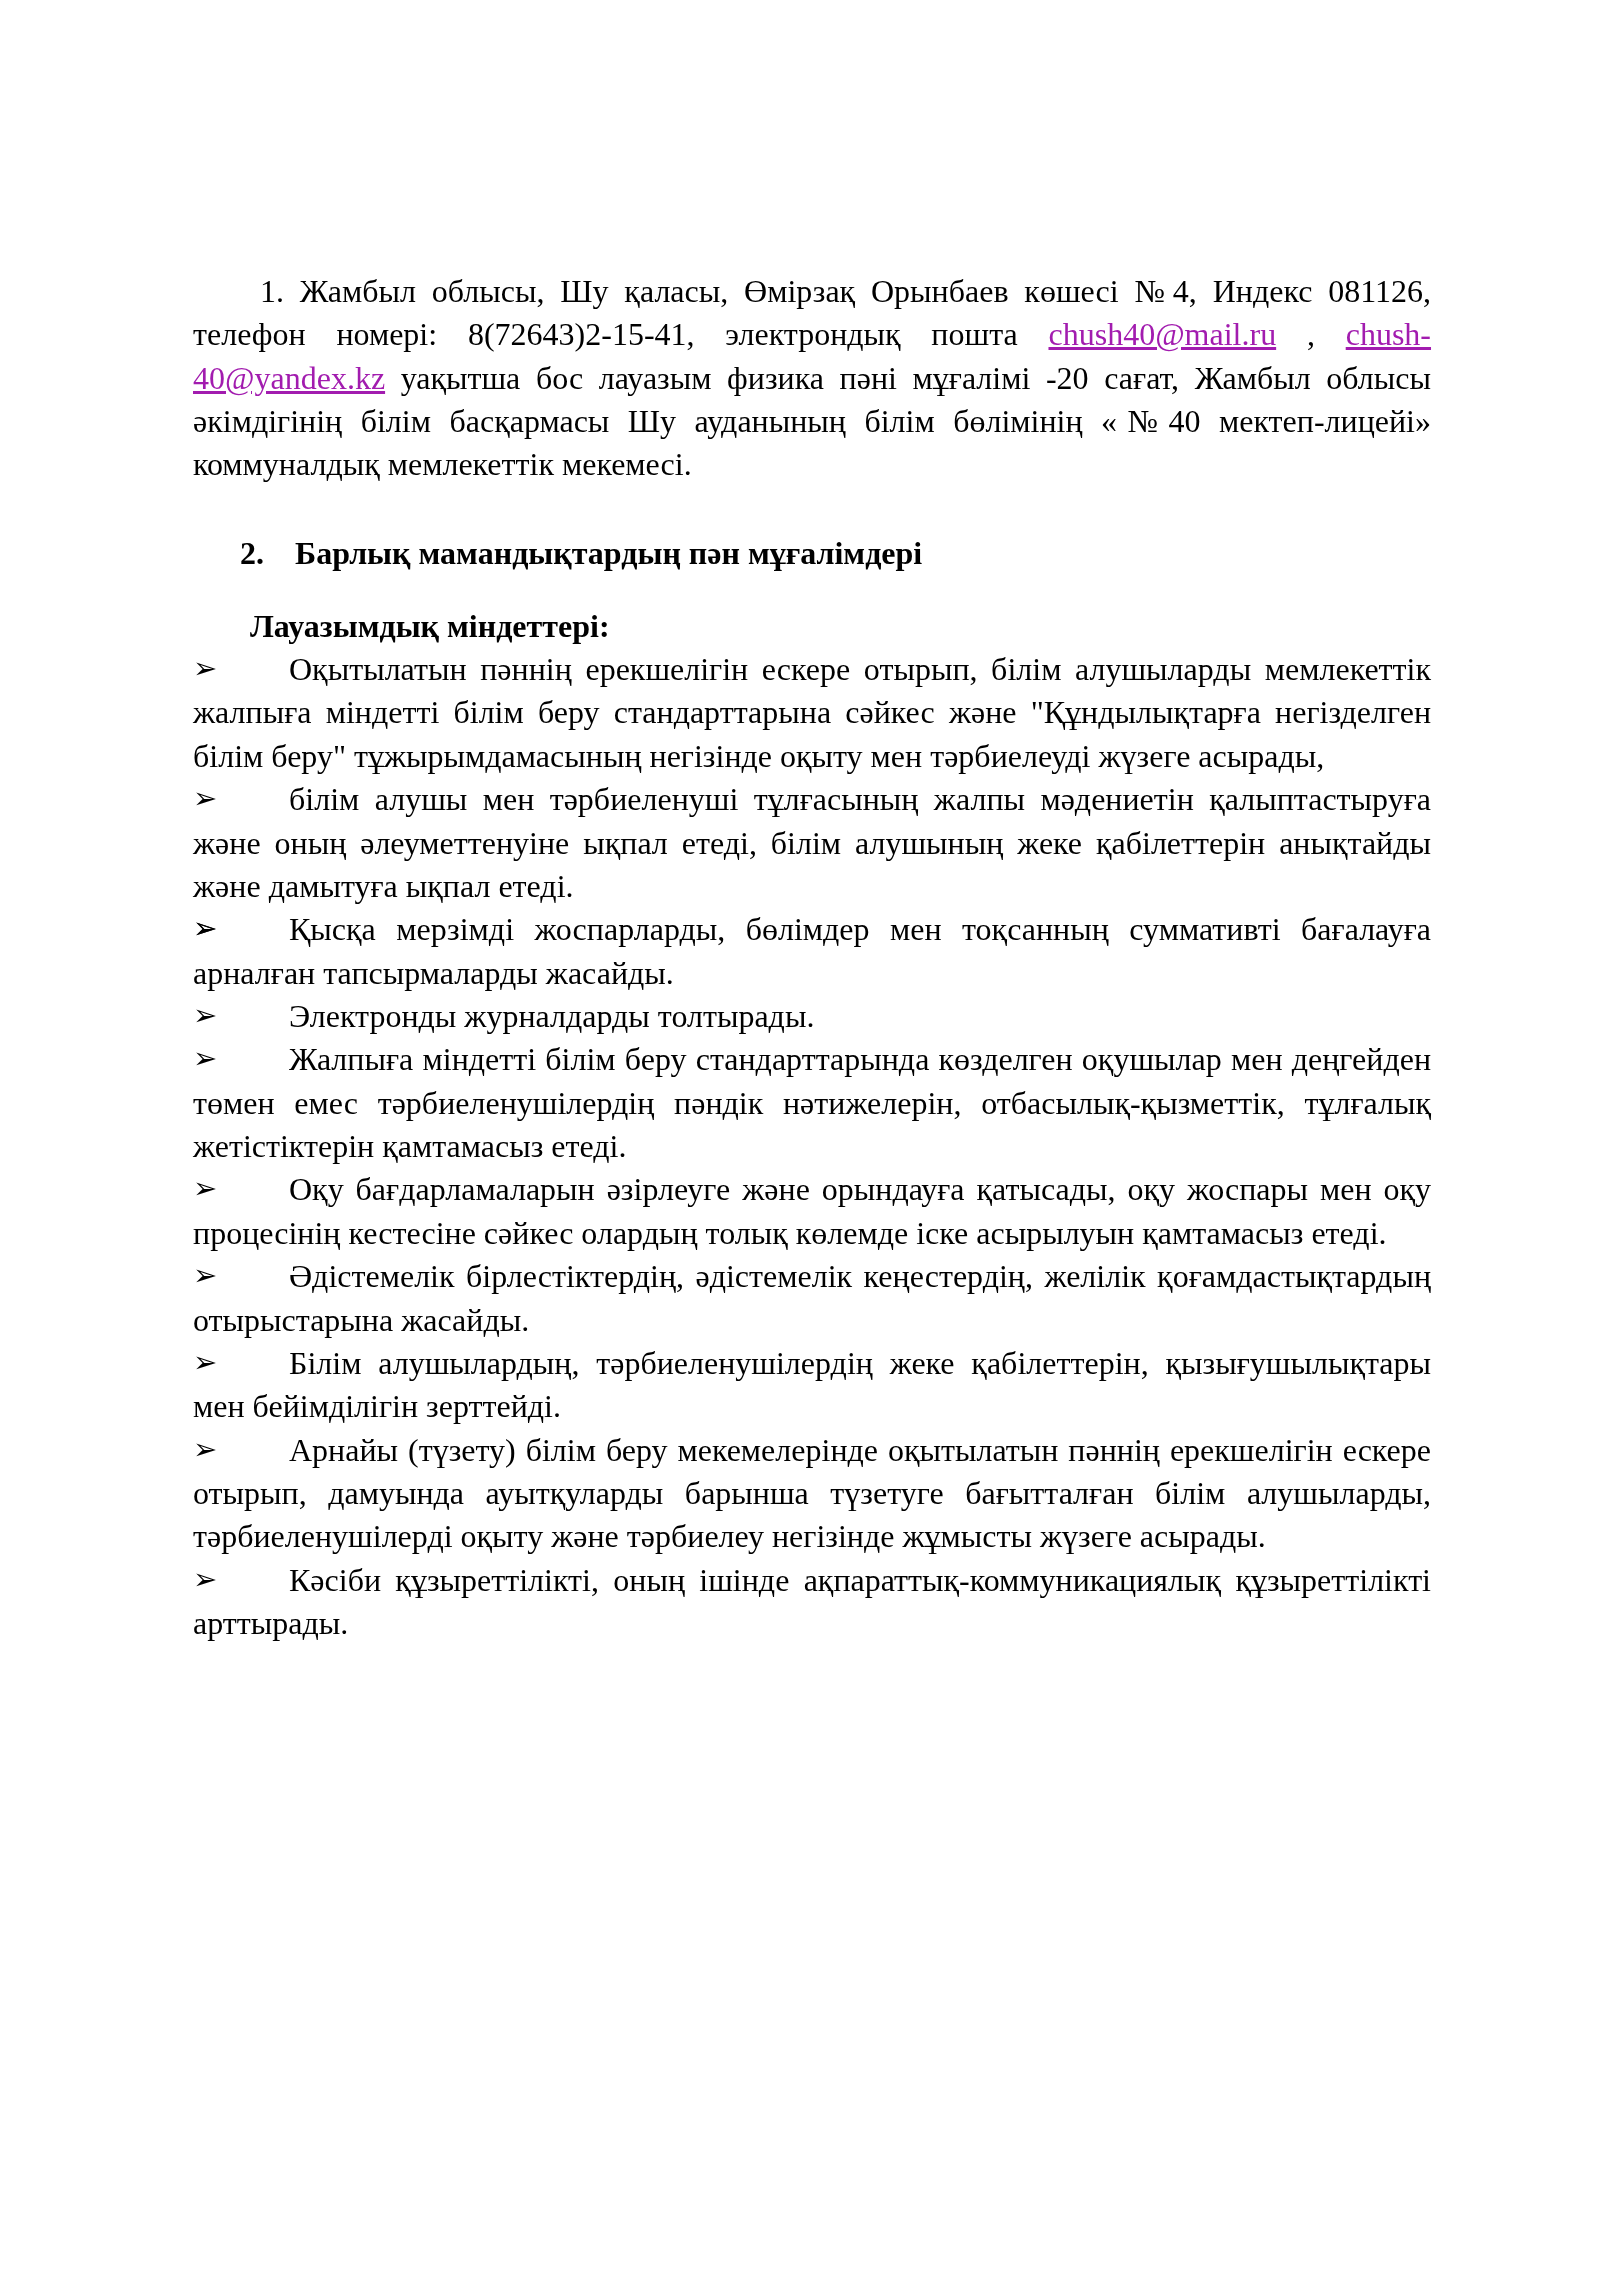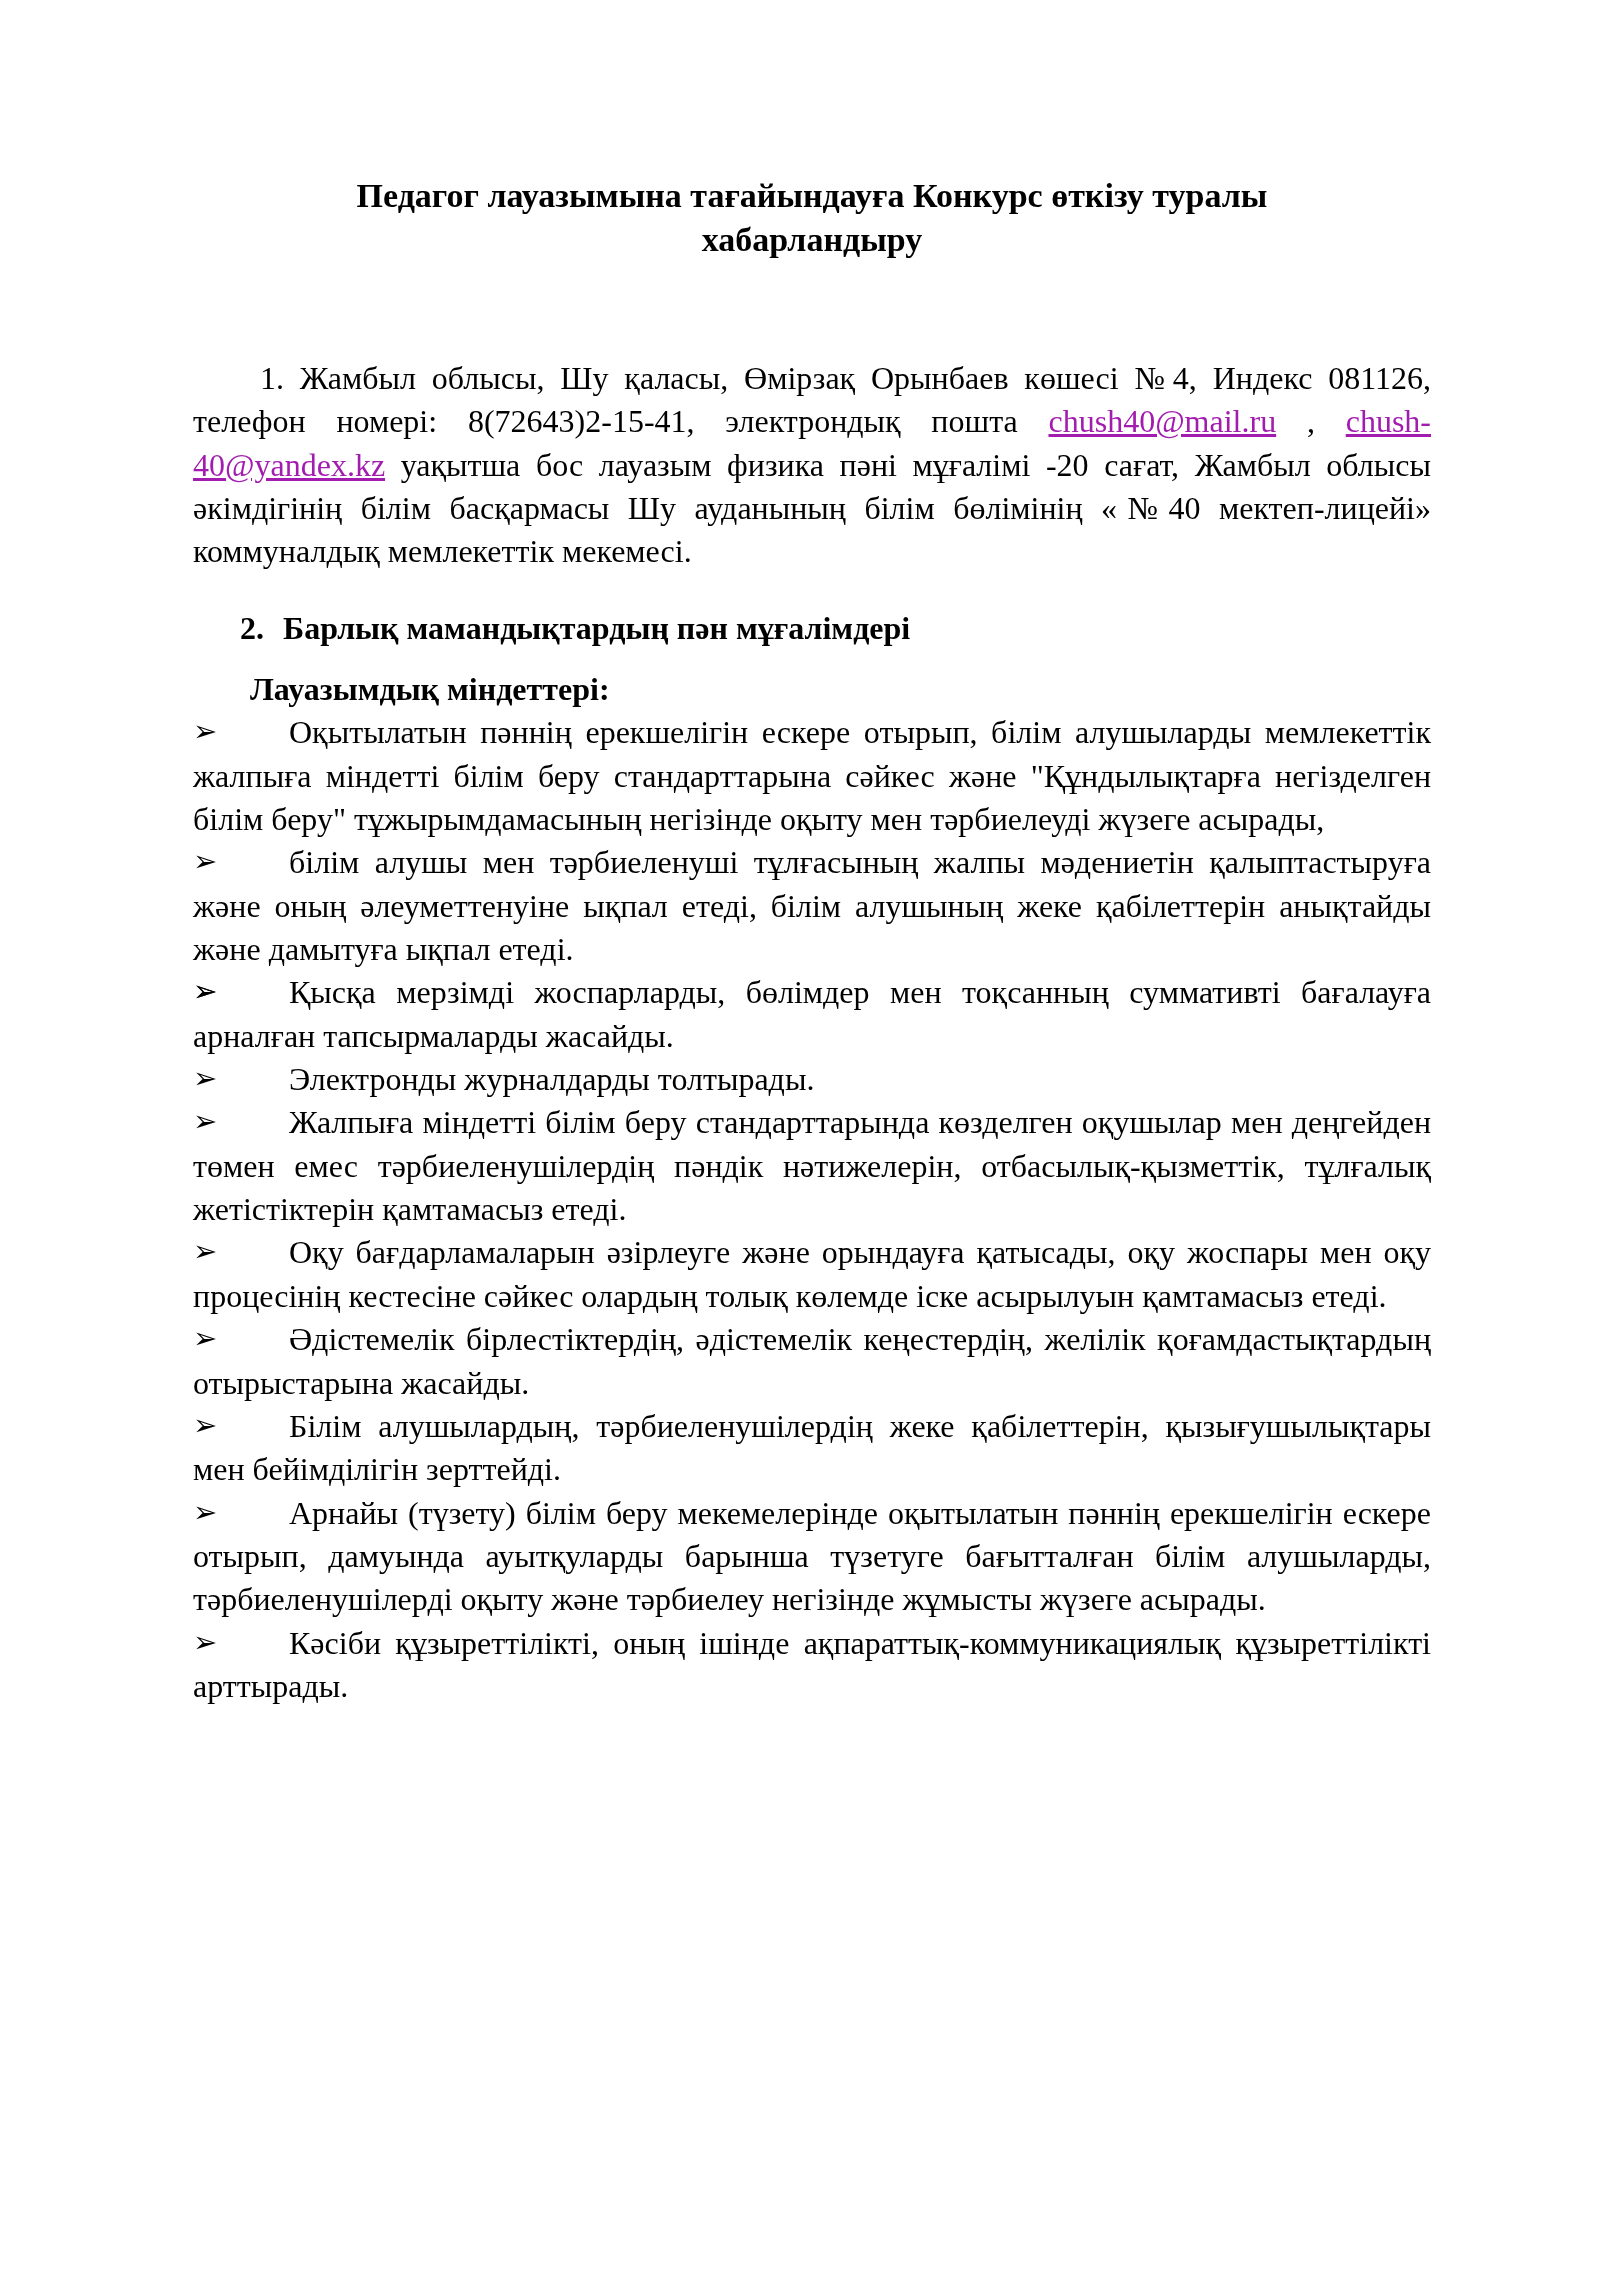--- a/index.html
+++ b/index.html
@@ -53,21 +53,21 @@
   p.body-par.indent {
     text-indent: 67px;
   }
   .link {
     color: #a21caf;
     text-decoration: underline;
   }
   .section-head {
     font-size: 32px;
     font-weight: bold;
-    margin: 0;
+    margin: 12px;
     line-height: 1.355;
   }
   .spacer-sm { height: 33px; }
   .spacer-xs { height: 17.6px; }
   .num-head {
     display: flex;
     align-items: baseline;
     padding-left: 47px;
   }
   .num-head .num {
@@ -106,21 +106,20 @@
     font-family: "DejaVu Sans", sans-serif;
   }
   ul.duties li .txt { text-indent: 0; }
 </style>
 </head>
 <body>
 
 <div class="page">
   <div class="content">
 
-    <h1 class="doc-title">Педагог лауазымына тағайындауға  Конкурс өткізу туралы хабарландыру</h1>
 
     <div class="spacer-after-title"></div>
 
     <p class="body-par indent"><span>1.</span> <span>Жамбыл облысы, Шу қаласы, Өмірзақ Орынбаев көшесі №4, Индекс 081126, телефон номері: 8(72643)2-15-41, электрондық пошта </span><a class="link" href="#">chush40@mail.ru</a><span> , </span><a class="link" href="#">chush-40@yandex.kz</a><span> уақытша бос лауазым физика пәні мұғалімі -20 сағат, Жамбыл облысы әкімдігінің білім басқармасы Шу ауданының білім бөлімінің «№40 мектеп-лицейі» коммуналдық мемлекеттік мекемесі.</span></p>
 
     <div class="spacer-sm"></div>
 
     <div class="num-head">
       <span class="num">2.</span>
       <span class="section-head">Барлық мамандықтардың пән мұғалімдері</span>

